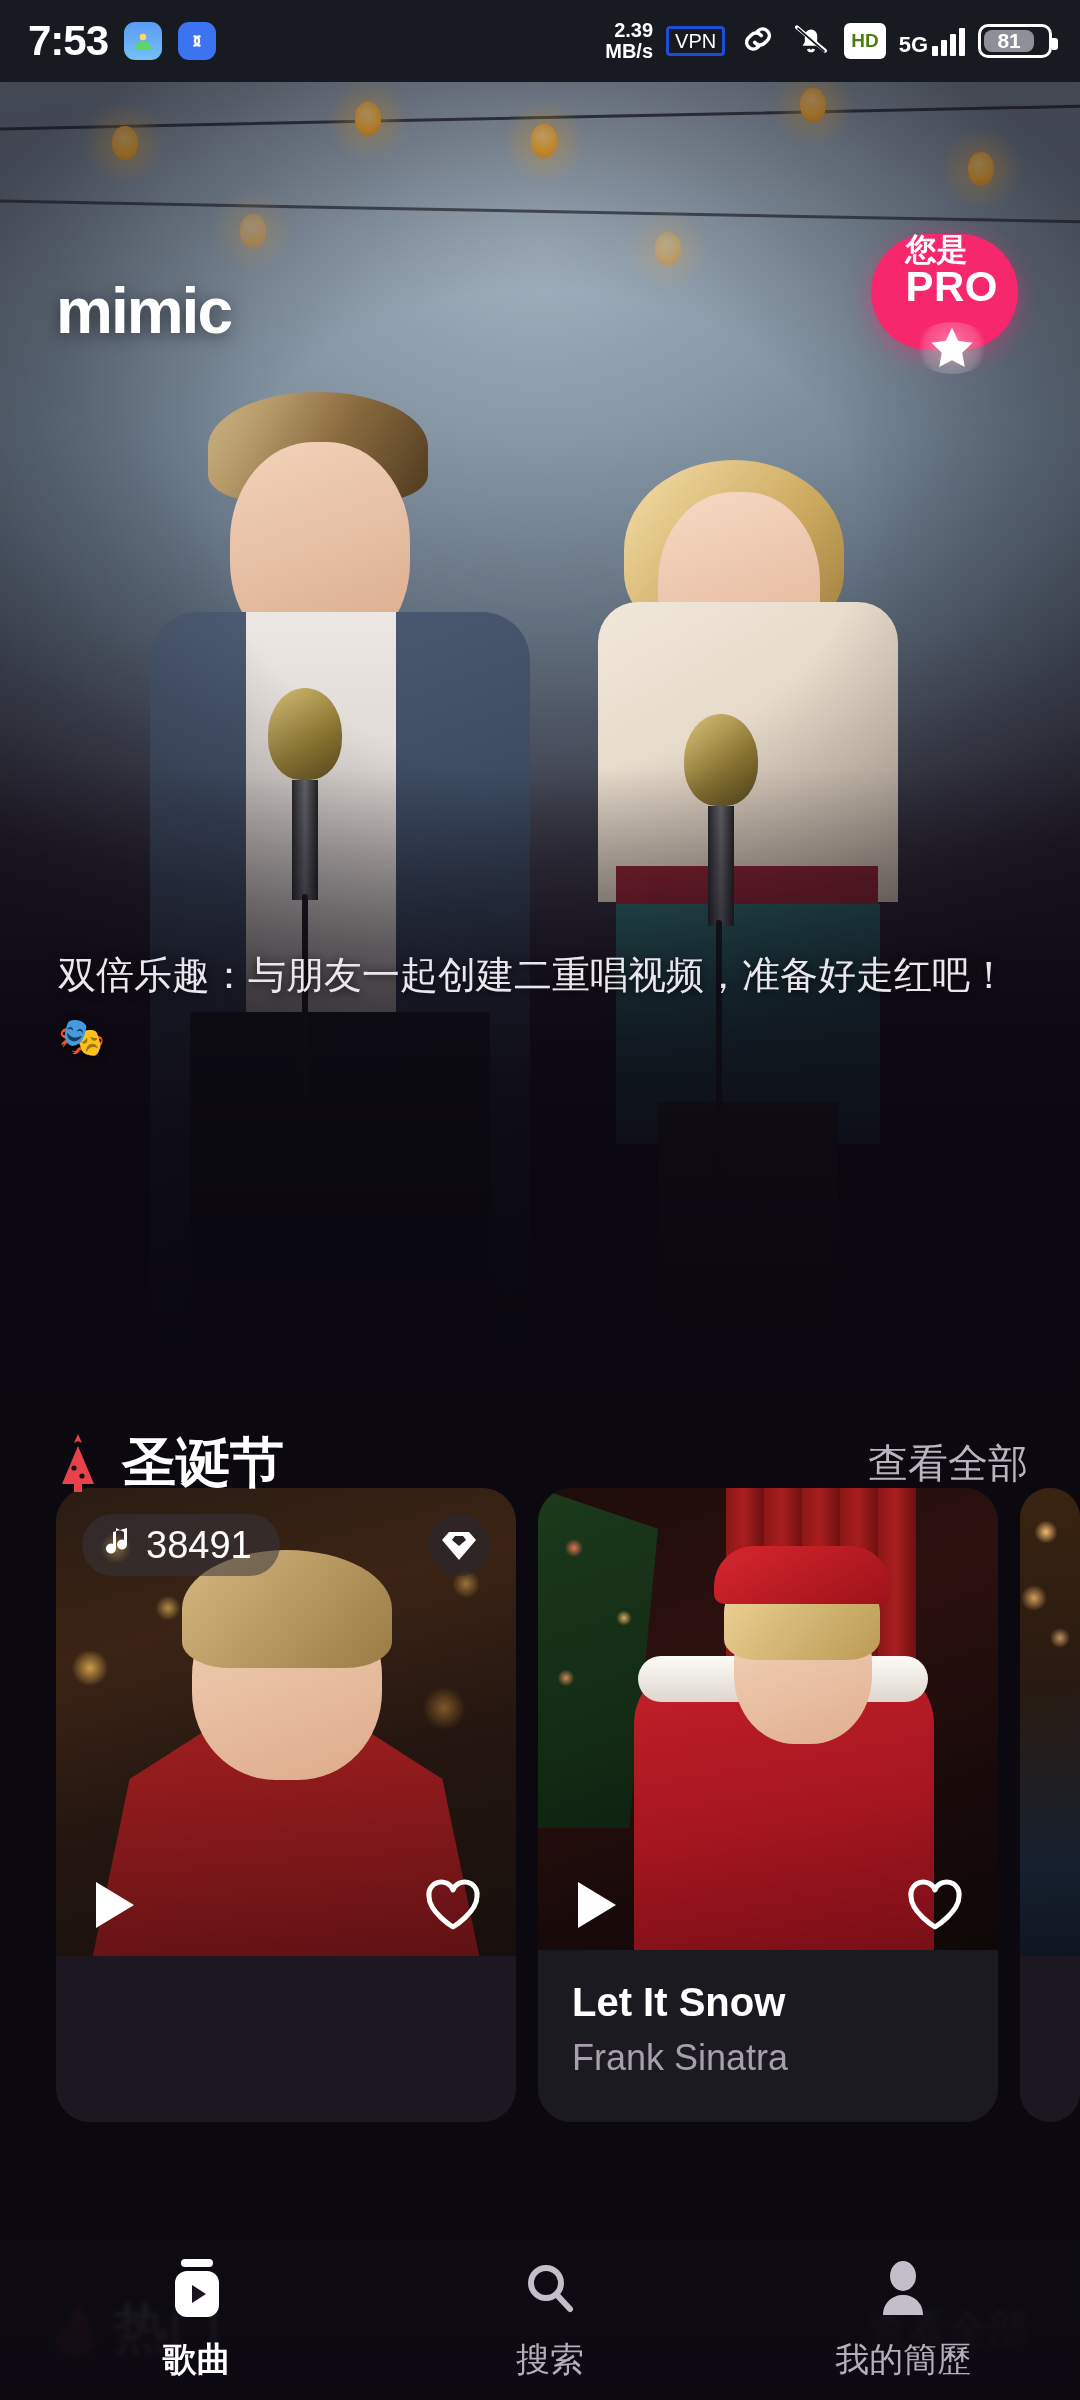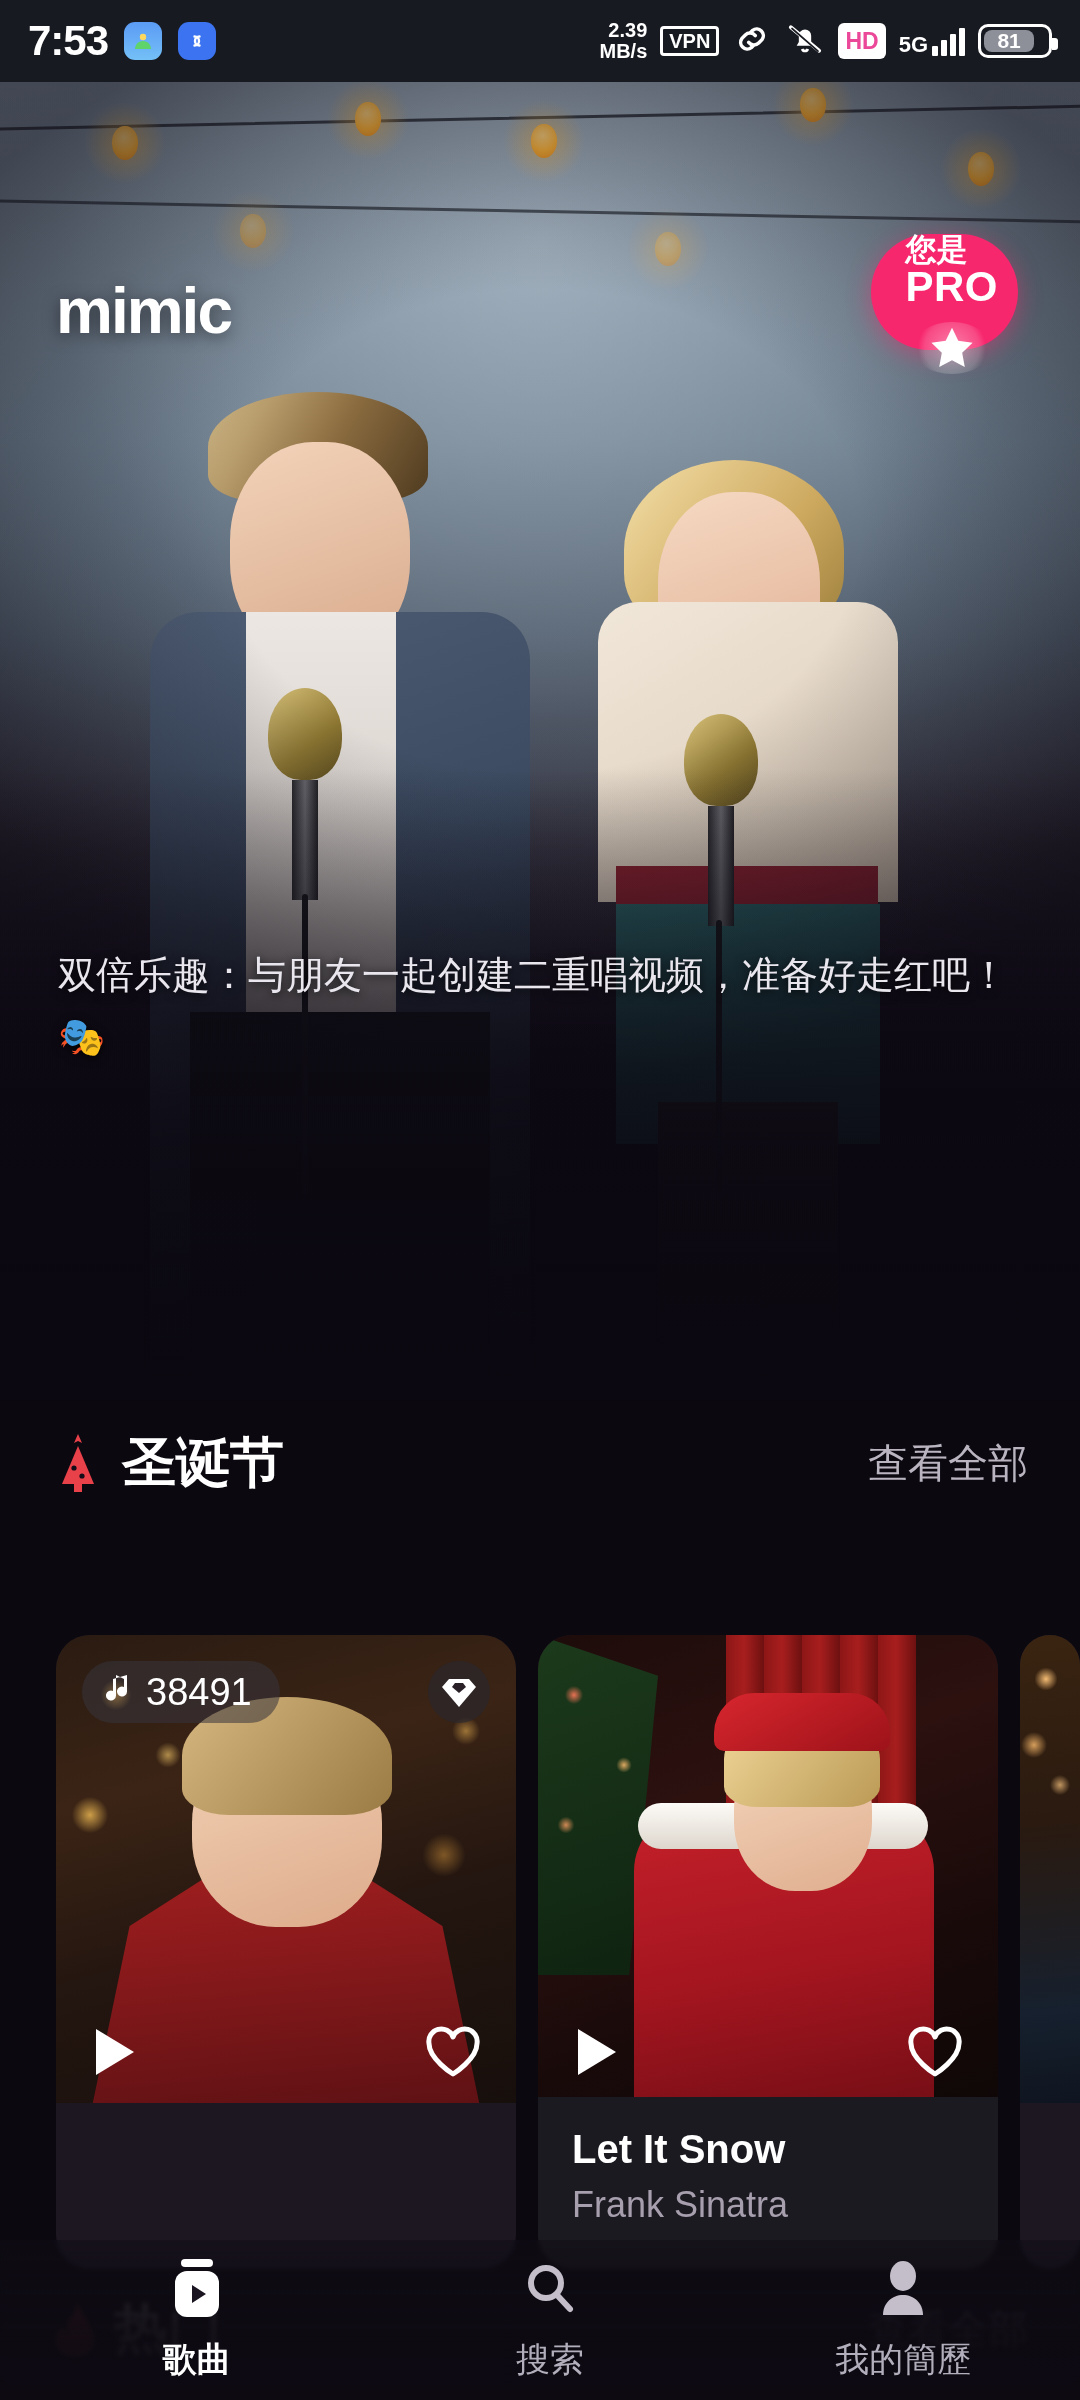--- a/index.html
+++ b/index.html
@@ -19,25 +19,25 @@
   }
   .sb-left{ display:flex; align-items:center; gap:16px; }
   .sb-time{ color:#fff; font-size:42px; font-weight:700; letter-spacing:-1px; }
   .sb-appicon{ width:38px; height:38px; border-radius:11px; display:flex; align-items:center; justify-content:center; }
   .sb-appicon.a1{ background:linear-gradient(180deg,#5b9bf5,#74c0f7); }
   .sb-appicon.a2{ background:#3b73f0; }
   .sb-spacer{ flex:1; }
   .sb-right{ display:flex; align-items:center; gap:13px; }
   .sb-speed{ color:#fff; font-size:20px; font-weight:700; line-height:21px; text-align:right; }
   .sb-vpn{
-    color:#fff; font-size:20px; font-weight:700; border:3px solid #ffffff;
+    color:#fff; font-size:20px; font-weight:400; border:3px solid #1d4ed8;
     border-radius:4px; padding:1px 6px; line-height:22px;
   }
   .sb-hd{
-    background:#fff; color:#ec4899; font-size:23px; font-weight:700;
+    background:#fff; color:#4d7c0f; font-size:19px; font-weight:700;
     border-radius:6px; padding:8px 7px; line-height:20px;
   }
   .sb-5g{ color:#fff; font-size:22px; font-weight:700; line-height:22px; margin-right:-4px; }
   .bars{ display:flex; align-items:flex-end; gap:3px; height:30px; }
   .bars i{ display:block; width:6px; background:#fff; border-radius:1px; }
   .battery{
     width:74px; height:34px; border:3px solid #fff; border-radius:10px;
     display:flex; align-items:center; padding:3px; position:relative;
   }
   .battery::after{ content:""; position:absolute; right:-9px; top:11px; width:6px; height:12px; background:#fff; border-radius:0 3px 3px 0; }
@@ -113,21 +113,21 @@
     position:absolute; top:1408px; left:0; width:1080px; height:110px;
     display:flex; align-items:center; padding:0 52px; z-index:10;
   }
   .tree-icon{ width:52px; height:62px; position:relative; margin-right:18px; }
   .sec-title{ color:#fff; font-size:54px; font-weight:700; }
   .sec-spacer{ flex:1; }
   .sec-all{ color:#b9b4bf; font-size:40px; }
 
   
   .cards{
-    position:absolute; top:1635px; left:0; width:1080px; height:640px;
+    position:absolute; top:1488px; left:0; width:1080px; height:640px;
     display:flex; gap:22px; padding-left:56px; z-index:9;
   }
   .card{
     width:460px; height:634px; border-radius:34px; overflow:hidden;
     position:relative; flex:0 0 auto; background:#1d1722;
   }
   .card.peek{ width:60px; }
   .card-img{ position:absolute; top:0; left:0; width:100%; height:468px; overflow:hidden; }
   .card-img .scene{ position:absolute; inset:0; }
   .card-top{

